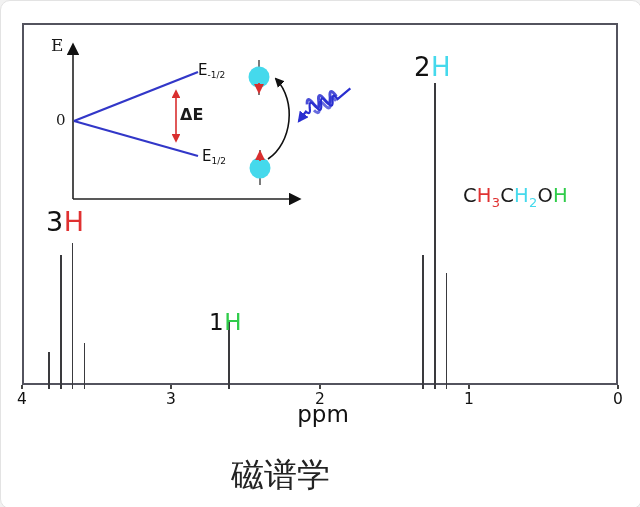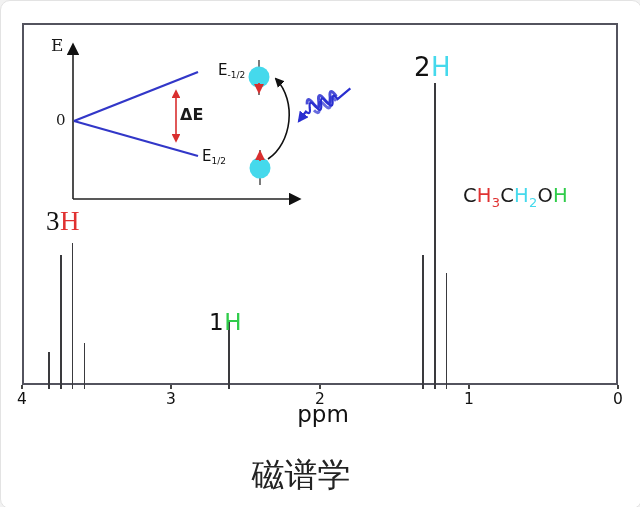--- a/index.html
+++ b/index.html
@@ -13,36 +13,36 @@
     left:21px; top:22px; width:596px; height:362px;
     border:2px solid #53535e; box-sizing:border-box; background:#fff;
   }
   svg.overlay{left:0; top:0; width:640px; height:507px; pointer-events:none;}
   .peak{position:absolute; width:1.6px; background:#3a3a3e;}
   .xtick{position:absolute; width:1.4px; height:4px; background:#444;}
   .tick-label{position:absolute; width:28px; text-align:center; font-size:15.5px; color:#111;}
   .ppm-label{left:292px; top:400px; width:60px; text-align:center; font-size:23px; color:#111;}
   .peak-label{font-size:26px; letter-spacing:0.5px; color:#111;}
   .peak-label .hn{font-weight:500;}
-  #label-3h{left:45px; top:205px; font-size:27px;font-family:Liberation Serif, serif;}
+  #label-3h{left:45px; top:205px; font-size:27px;}
   #label-1h{left:208px; top:308px; font-size:23px;}
   #label-2h{left:413px; top:51px; font-size:26px;}
   #molecule{left:462px; top:183px; font-size:19.5px; letter-spacing:0.2px;}
   #molecule sub{font-size:13px;}
   .serif{font-family:"DejaVu Serif","Liberation Serif",serif;}
   #inset-e-label{left:50px; top:34px; font-size:17px;}
   #inset-zero{left:55px; top:110px; font-size:15px;}
   .elevel{font-size:15px; color:#111;}
   .elevel .esub{font-size:9px; vertical-align:-3px;}
-  #upper-level{left:217px; top:60px;}
+  #upper-level{left:197px; top:60px;}
   #lower-level{left:201px; top:146px;}
   #delta-e{left:179px; top:104px; font-size:16px; font-weight:600;}
   #field-label{left:120px; top:200px; width:150px; text-align:center; font-size:14.5px;}
   #nuclear-spin{left:277px; top:164px; font-size:13.5px;}
-  #caption{left:230px; top:452px; width:140px; text-align:center; font-size:33px; color:#232323;}
+  #caption{left:230px; top:452px; width:140px; text-align:left; font-size:33px; color:#232323;}
 </style>
 </head>
 <body>
 
 <div class="stage">
 
   <div class="abs plot-box"></div>
 
   <div id="spectrum-layer">
       <div class="peak" style="left: 47.02px; top: 350.78px; height: 37.22px;"></div>

